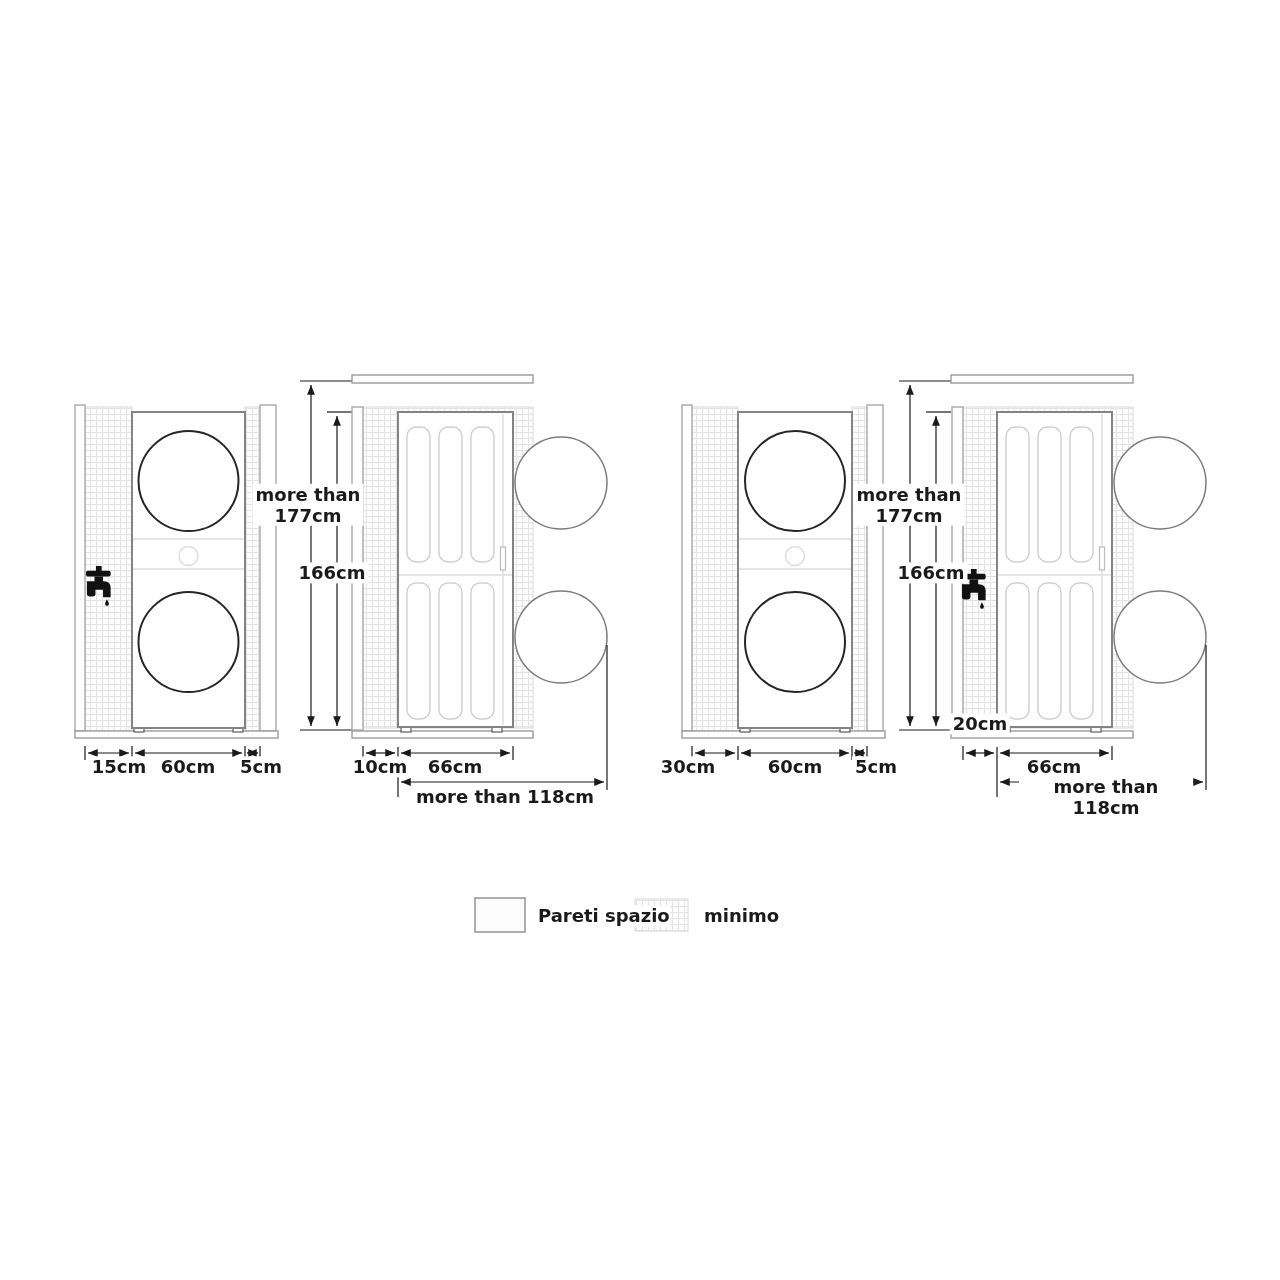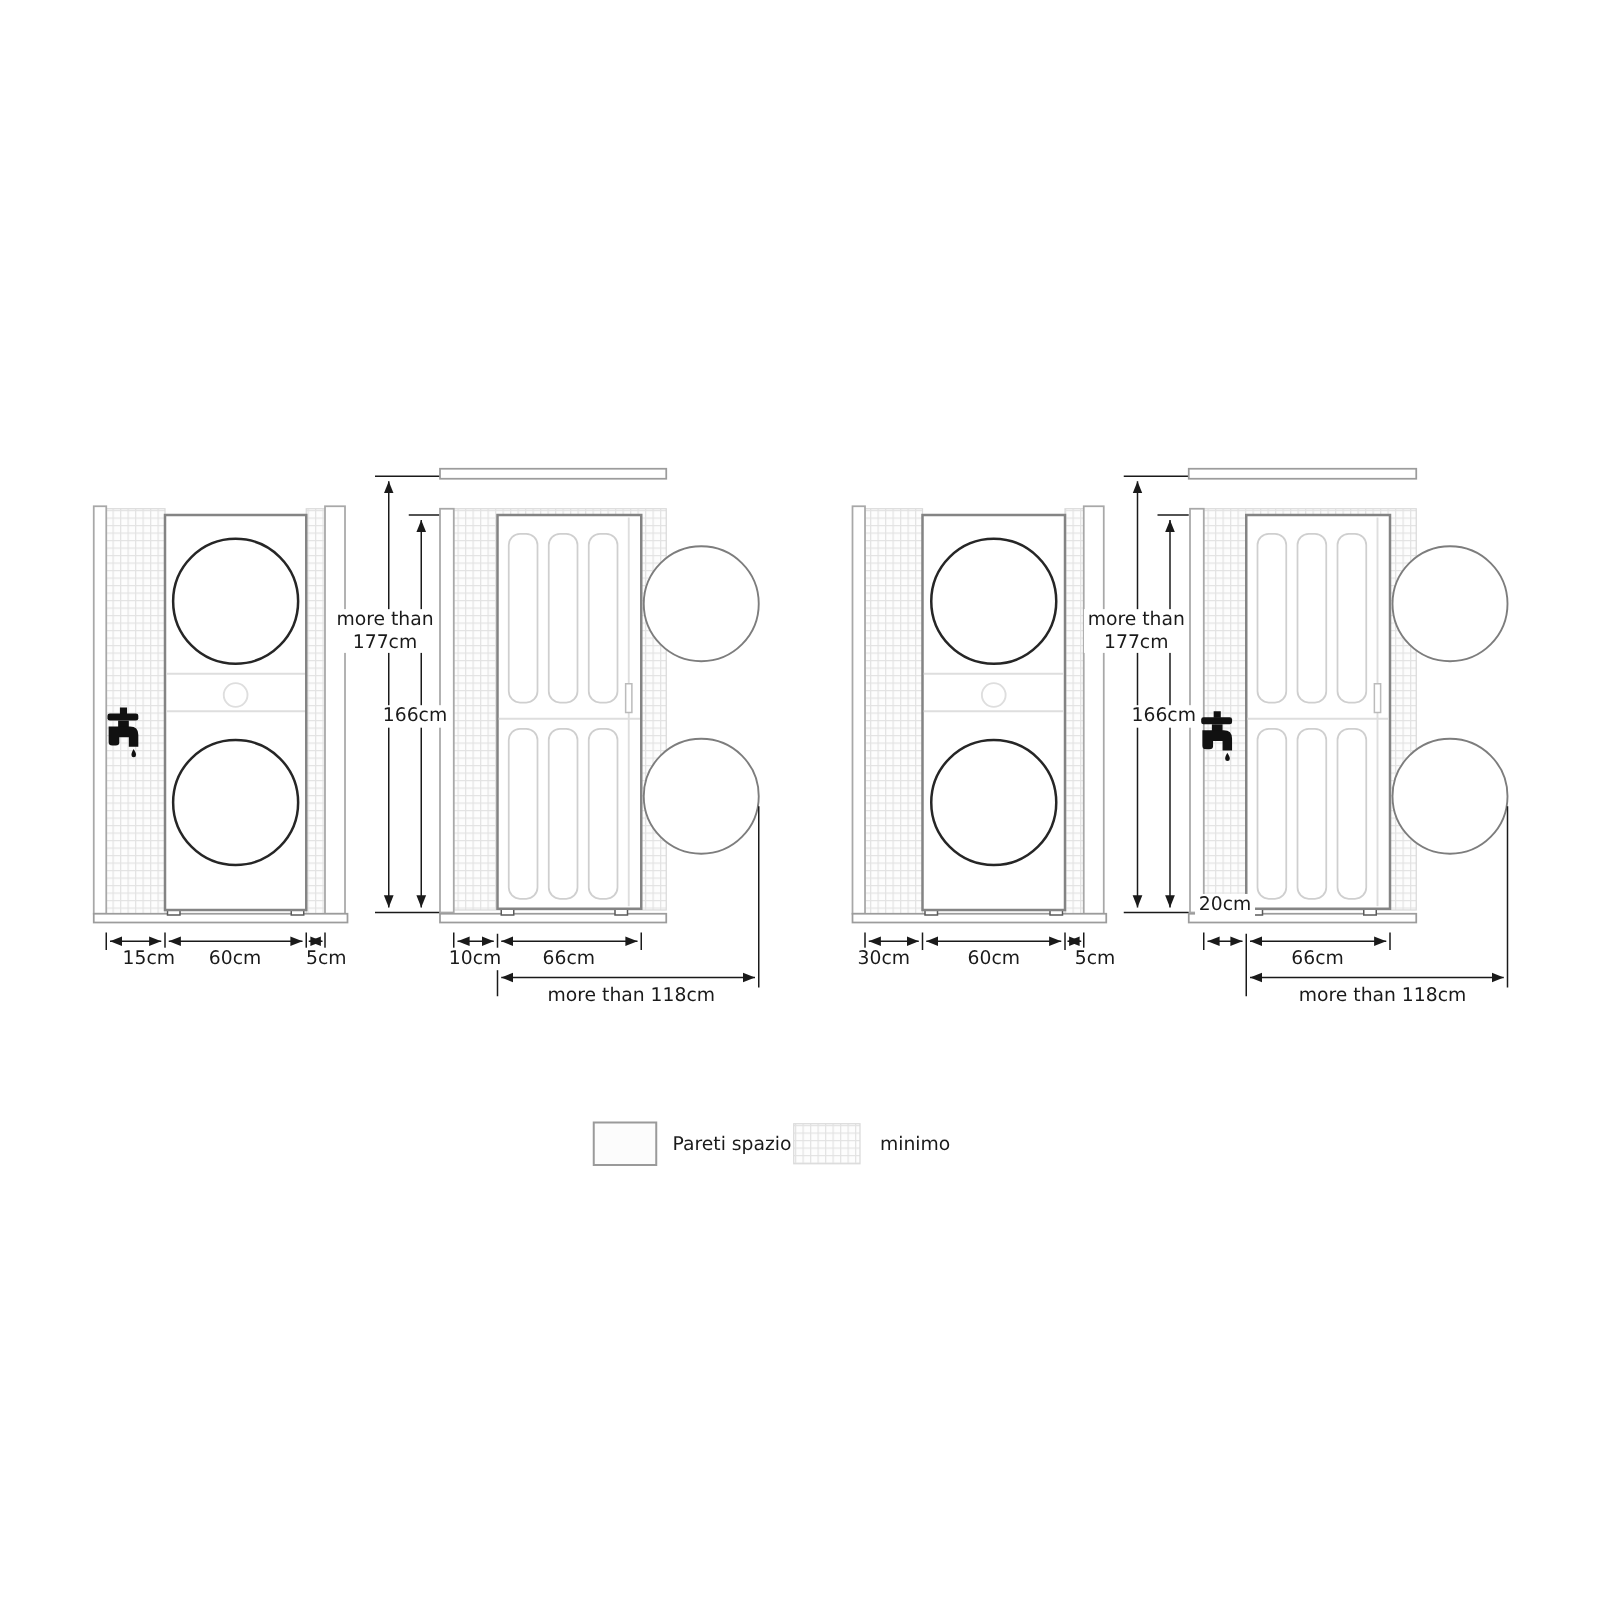--- a/index.html
+++ b/index.html
@@ -1,20 +1,20 @@
 <!DOCTYPE html>
 <html><head>
 <meta charset="utf-8">
 <style>
   html,body{margin:0;padding:0;background:#fff;}
   #page{position:relative;width:1280px;height:1280px;background:#ffffff;overflow:hidden;
         font-family:"DejaVu Sans","Liberation Sans",sans-serif;}
   #scene{position:absolute;left:0;top:0;}
   .lbl{position:absolute;transform:translate(-50%,-50%);background:#ffffff;
-       color:#1a1a1a;font-size:15px;font-weight:400;line-height:1.18;
+       color:#1a1a1a;font-size:18px;font-weight:700;line-height:1.18;
        white-space:pre-line;text-align:center;padding:0 3px;}
   .lbl.left{transform:translate(0,-50%);padding:0;text-align:center;}
   
   .unit{fill:#ffffff;stroke:#848484;stroke-width:2;}
   .drum{fill:none;stroke:#262626;stroke-width:2;}
   .wall{fill:#ffffff;stroke:#a8a8a8;stroke-width:1.4;}
   .slab{fill:#ffffff;stroke:#9c9c9c;stroke-width:1.4;}
   .gridrect{fill:url(#gridp);stroke:#dadada;stroke-width:1;}
   .panel{fill:none;stroke:#cfcfcf;stroke-width:1.4;}
   .lite{fill:none;stroke:#dedede;stroke-width:1.5;}
@@ -195,21 +195,21 @@
 <div class="lbl" style="left:119px;top:767px">15cm</div>
 <div class="lbl" style="left:188px;top:767px">60cm</div>
 <div class="lbl" style="left:261px;top:767px">5cm</div>
 <div class="lbl" style="left:308px;top:505px">more than
 177cm</div>
 <div class="lbl" style="left:332px;top:573px">166cm</div>
 <div class="lbl" style="left:380px;top:767px">10cm</div>
 <div class="lbl" style="left:455px;top:767px">66cm</div>
 <div class="lbl" style="left:505px;top:797px">more than 118cm</div>
 
-<div class="lbl" style="left:707px;top:767px">30cm</div>
+<div class="lbl" style="left:688px;top:767px">30cm</div>
 <div class="lbl" style="left:795px;top:767px">60cm</div>
 <div class="lbl" style="left:876px;top:767px">5cm</div>
 <div class="lbl" style="left:909px;top:505px">more than
 177cm</div>
 <div class="lbl" style="left:931px;top:573px">166cm</div>
 <div class="lbl" style="left:980px;top:724px">20cm</div>
 <div class="lbl" style="left:1054px;top:767px">66cm</div>
 <div class="lbl" style="left:1106px;top:797px">more than 118cm</div>
 
 <div class="lbl left" style="left:538px;top:916px">Pareti spazio</div>

